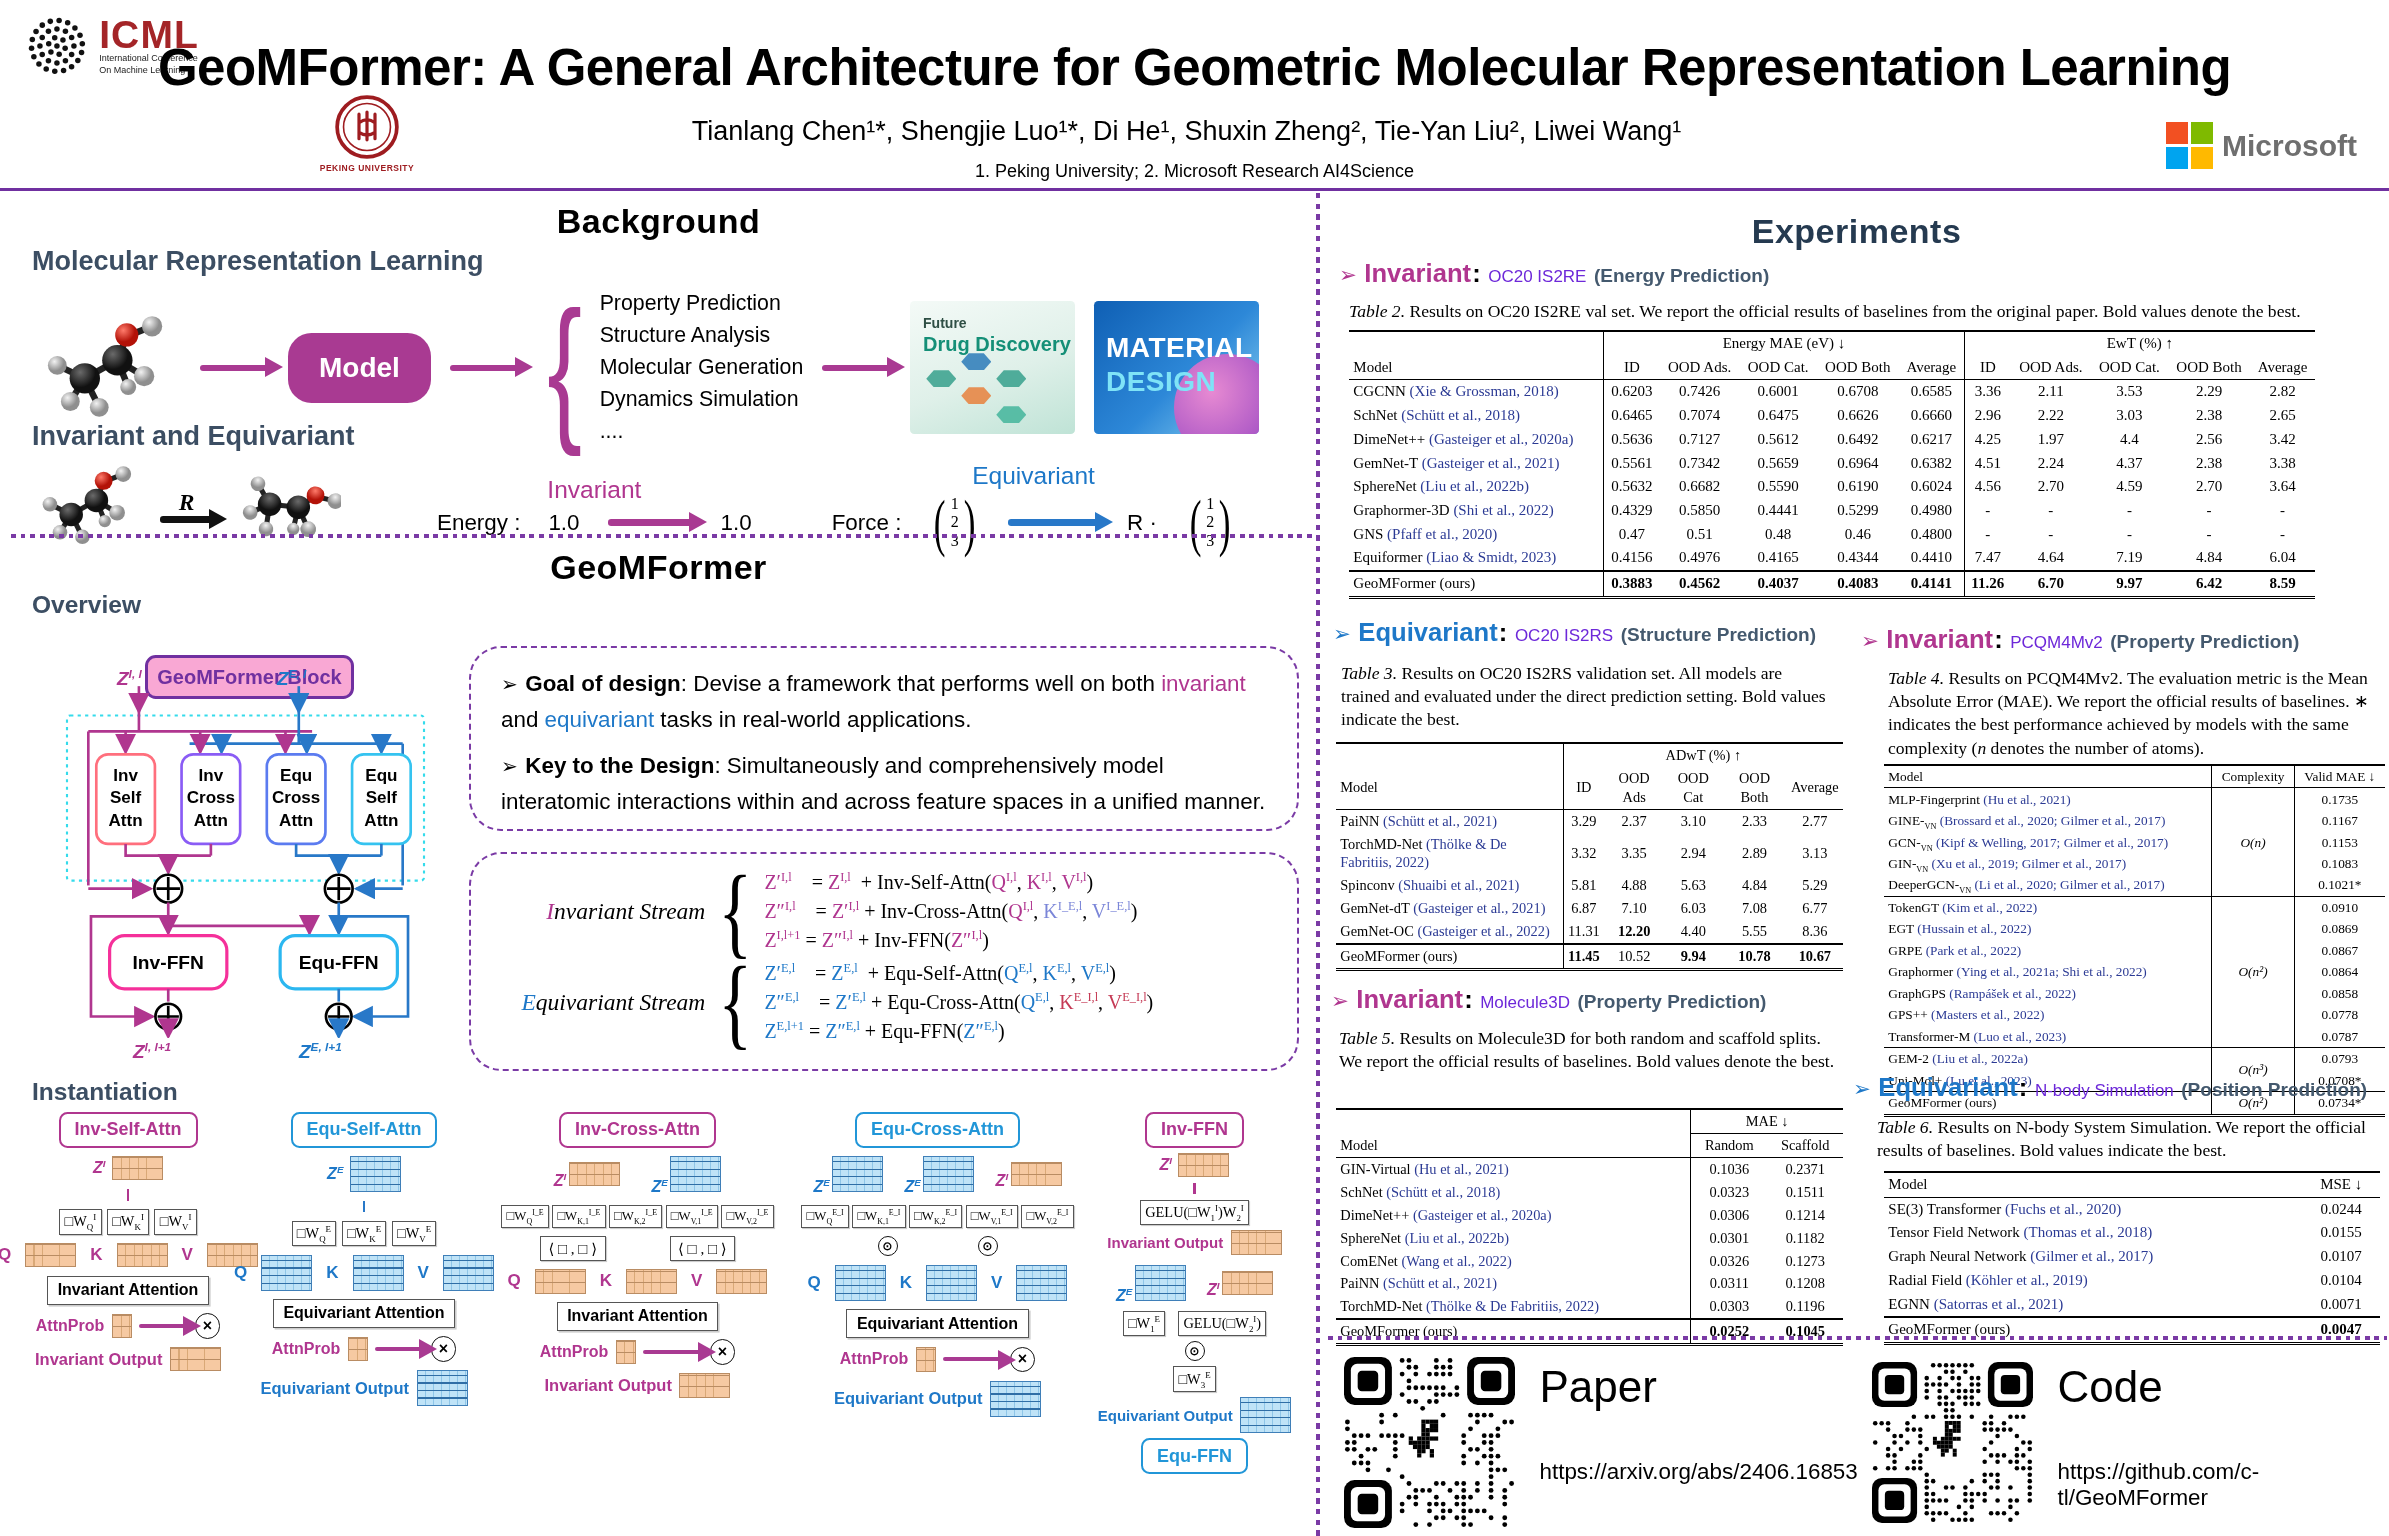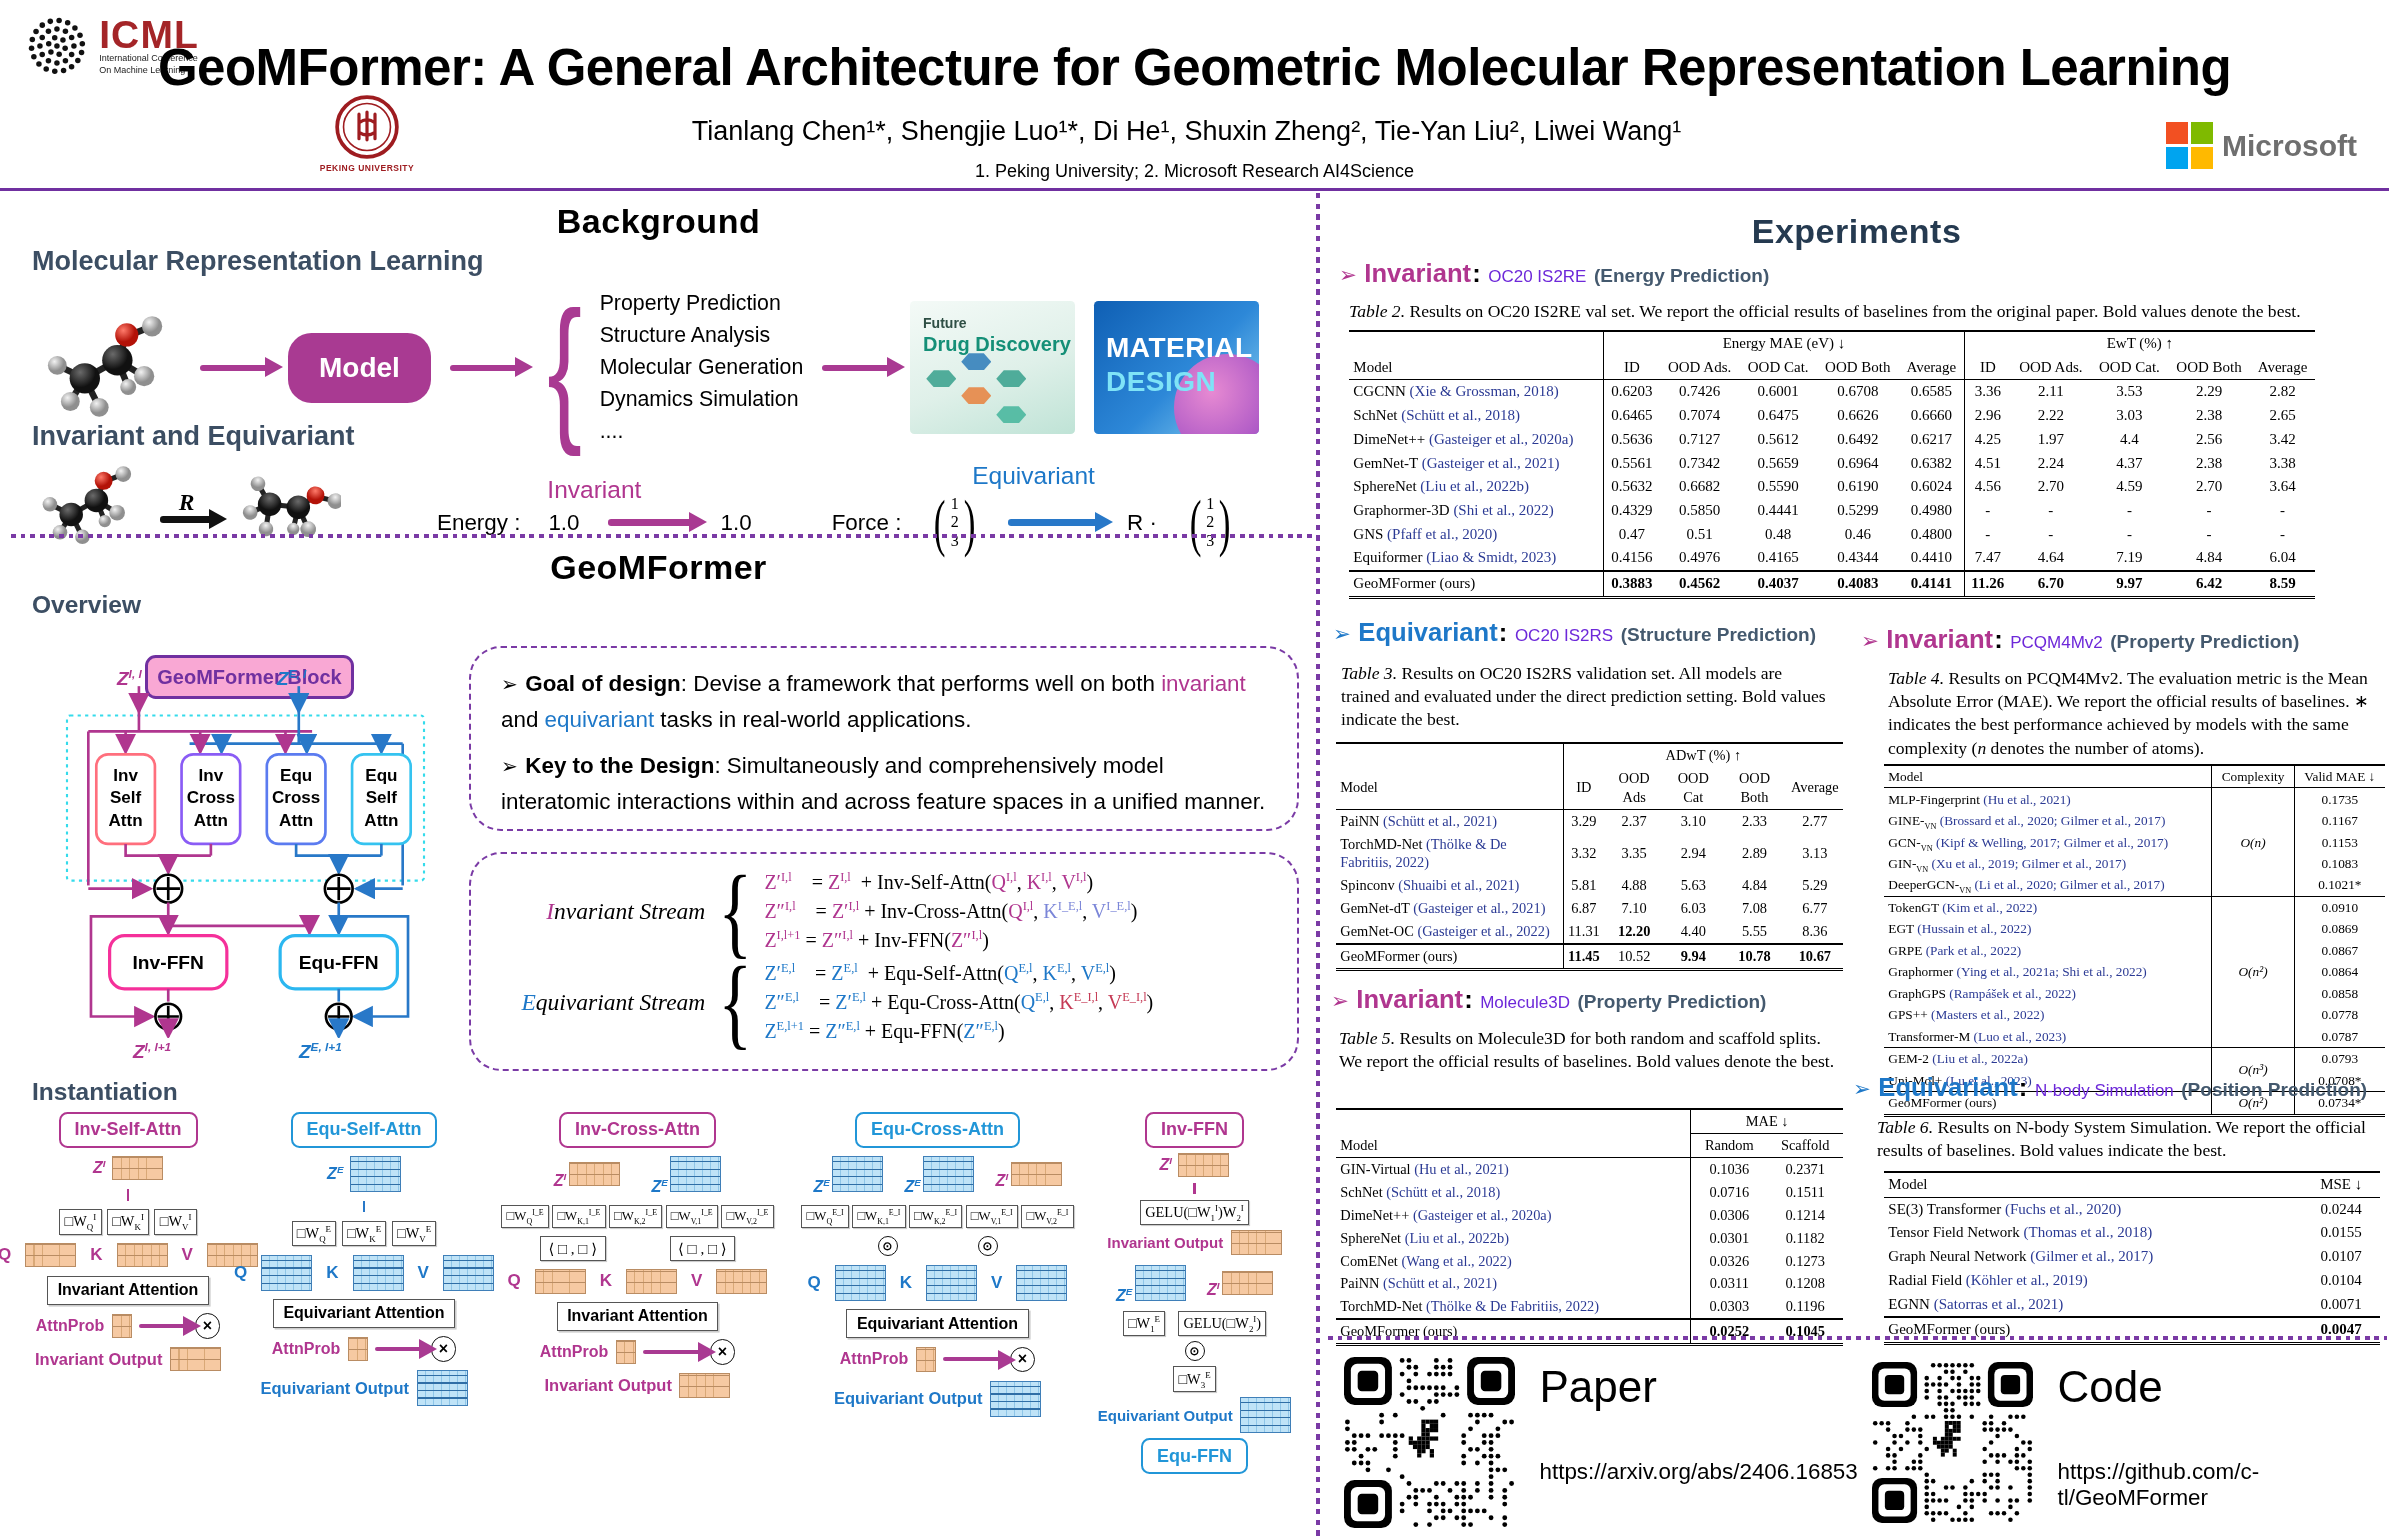--- a/index.html
+++ b/index.html
@@ -1019,21 +1019,21 @@
         </tr>
       </thead>
       <tbody>
         <tr>
           <td class="mcol">GIN-Virtual <span class="cite">(Hu et al., 2021)</span></td>
           <td class="vs">0.1036</td>
           <td>0.2371</td>
         </tr>
         <tr>
           <td class="mcol">SchNet <span class="cite">(Schütt et al., 2018)</span></td>
-          <td class="vs">0.0716</td>
+          <td class="vs">0.0323</td>
           <td>0.1511</td>
         </tr>
         <tr>
           <td class="mcol">DimeNet++ <span class="cite">(Gasteiger et al., 2020a)</span></td>
           <td class="vs">0.0306</td>
           <td>0.1214</td>
         </tr>
         <tr>
           <td class="mcol">SphereNet <span class="cite">(Liu et al., 2022b)</span></td>
           <td class="vs">0.0301</td>

